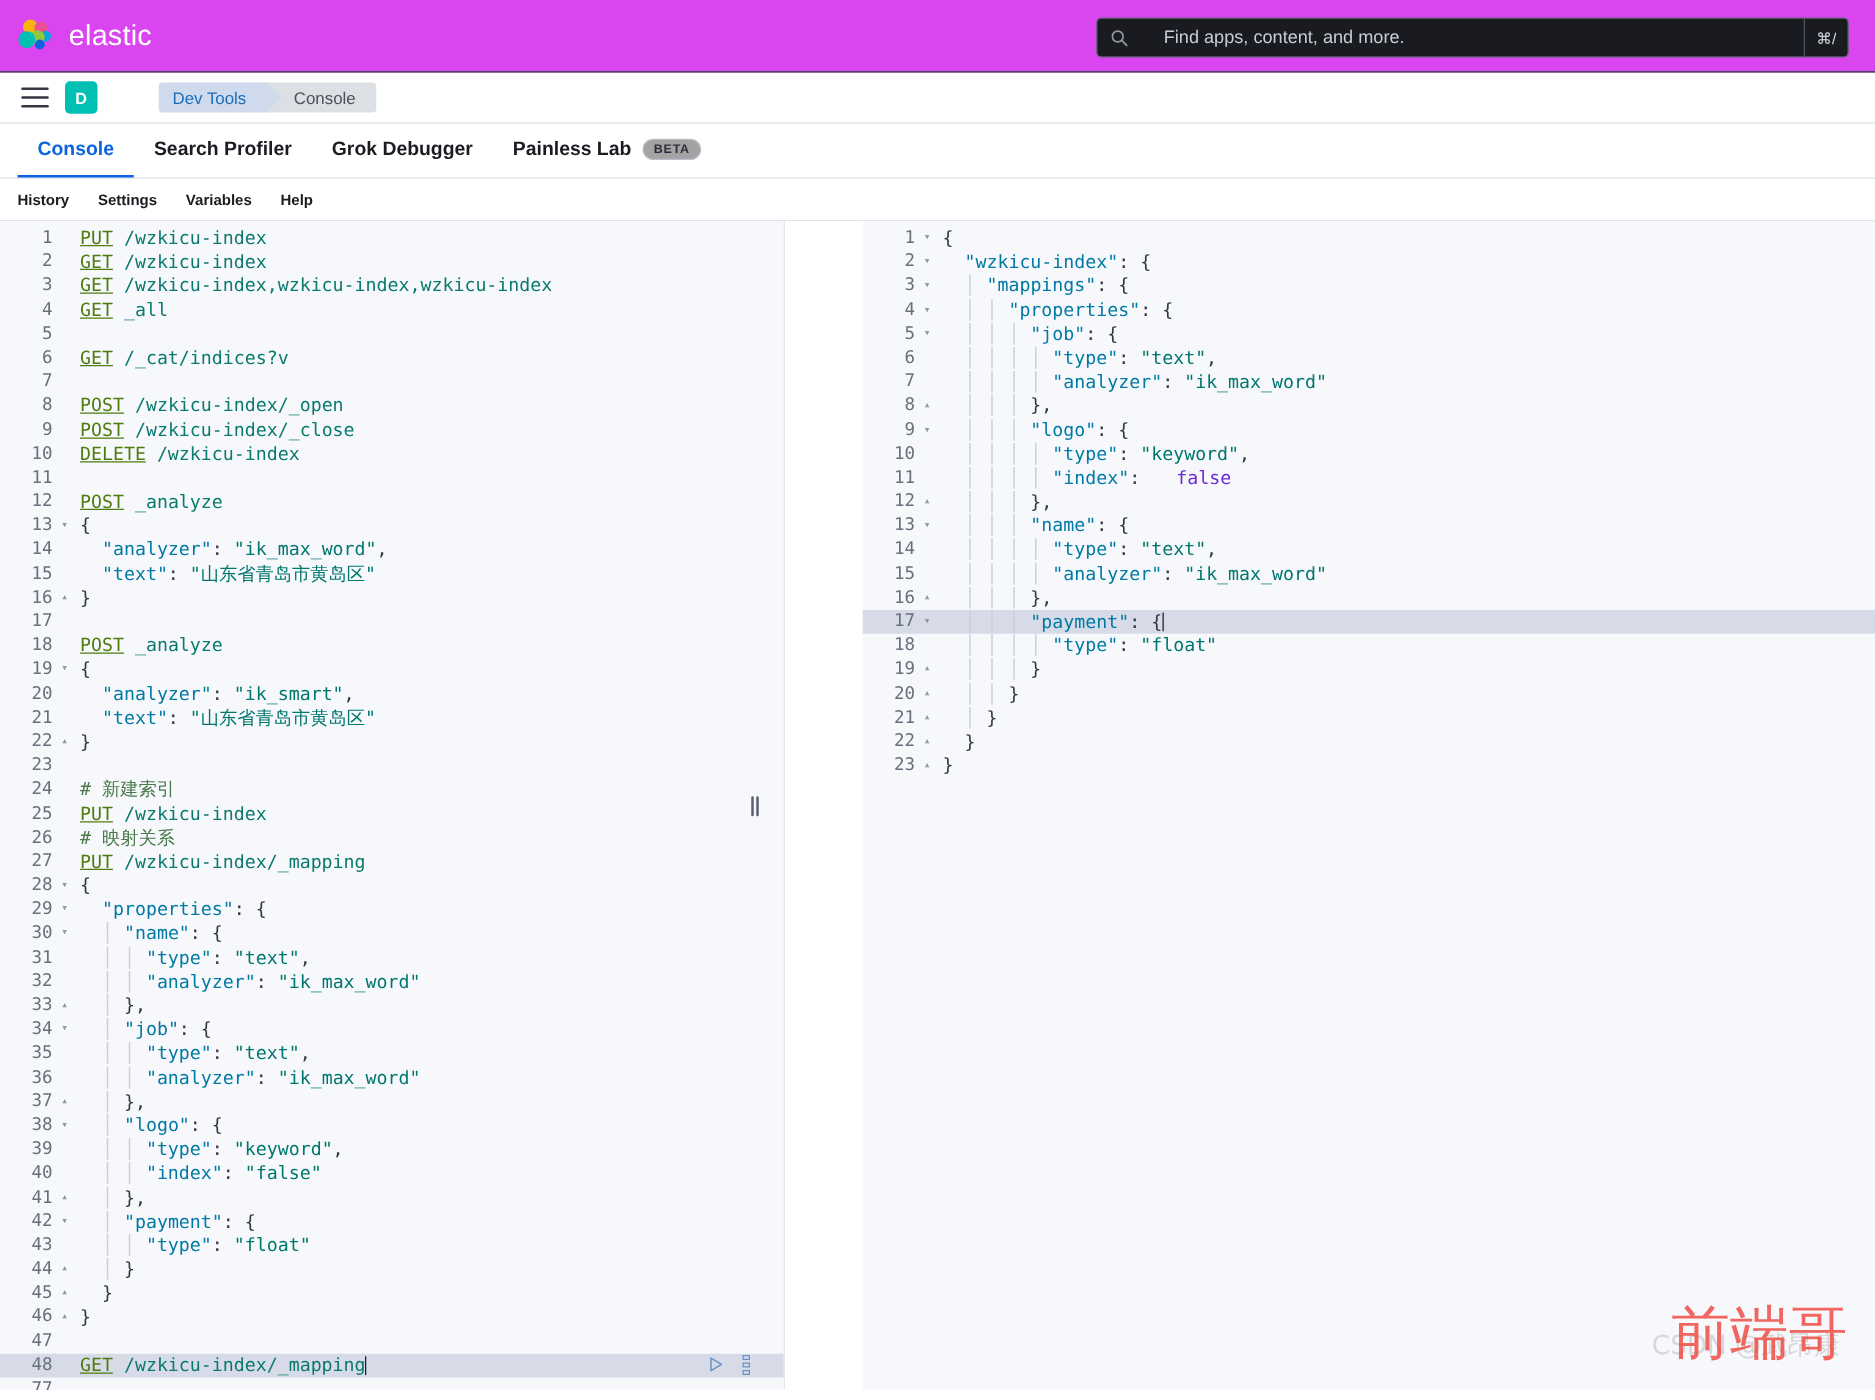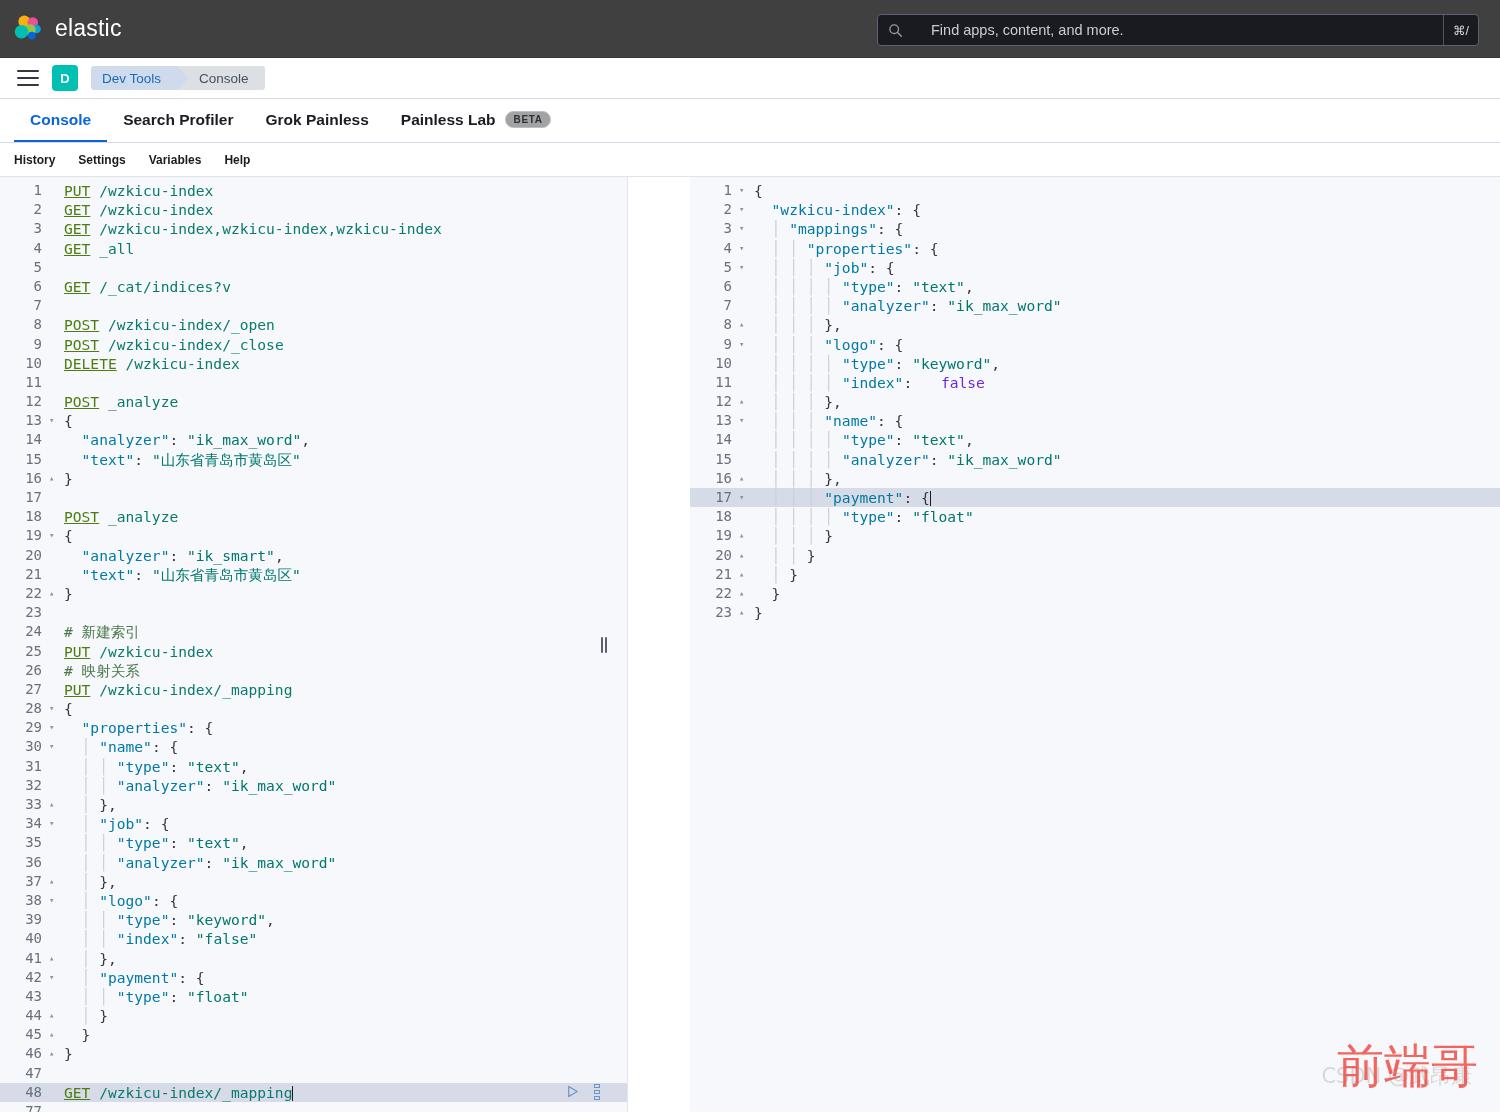--- a/index.html
+++ b/index.html
@@ -6,21 +6,21 @@
   html, body {
     width: 1500px; height: 1120px;
     background: #ffffff;
     font-family: "Liberation Sans", sans-serif;
     overflow: hidden;
   }
 
   
   .top-header {
     height: 58px;
-    background: #404040;
+    background: #d946ef;
     border-bottom: 1px solid #343741;
     display: flex;
     align-items: center;
     padding: 0 16px 0 14px;
     position: relative;
   }
   .brand { display: flex; align-items: center; gap: 11px; }
   .elastic-mark { width: 30px; height: 30px; display: block; }
   .brand-name {
     color: #ffffff;
@@ -79,21 +79,21 @@
   .hamburger i { display: block; height: 2px; background: #343741; border-radius: 1px; }
   .space-avatar {
     width: 26px; height: 26px;
     background: #00bfb3;
     border-radius: 4px;
     color: #ffffff;
     font-size: 13px;
     font-weight: 700;
     display: flex; align-items: center; justify-content: center;
   }
-  .breadcrumb { display: flex; align-items: center; height: 24px; }
+  .breadcrumb { display: flex; align-items: center; height: 24px; margin-left: 36px; }
   .crumb {
     height: 24px;
     display: flex; align-items: center;
     font-size: 13.5px;
     padding: 0 16px 0 12px;
     position: relative;
   }
   .crumb.first {
     background: #cfdbec;
     color: #1b6bb8;
@@ -326,21 +326,21 @@
 </div>
 
 <div class="tabs-bar">
   <div class="tab active">
     <span>Console</span>
   </div>
   <div class="tab">
     <span>Search Profiler</span>
   </div>
   <div class="tab">
-    <span>Grok Painless</span>
+    <span>Grok Debugger</span>
   </div>
   <div class="tab">
     <span>Painless Lab</span>
     <span class="beta-badge">BETA</span>
   </div>
 </div>
 
 <div class="submenu">
   <span class="submenu-item">History</span>
   <span class="submenu-item">Settings</span>

